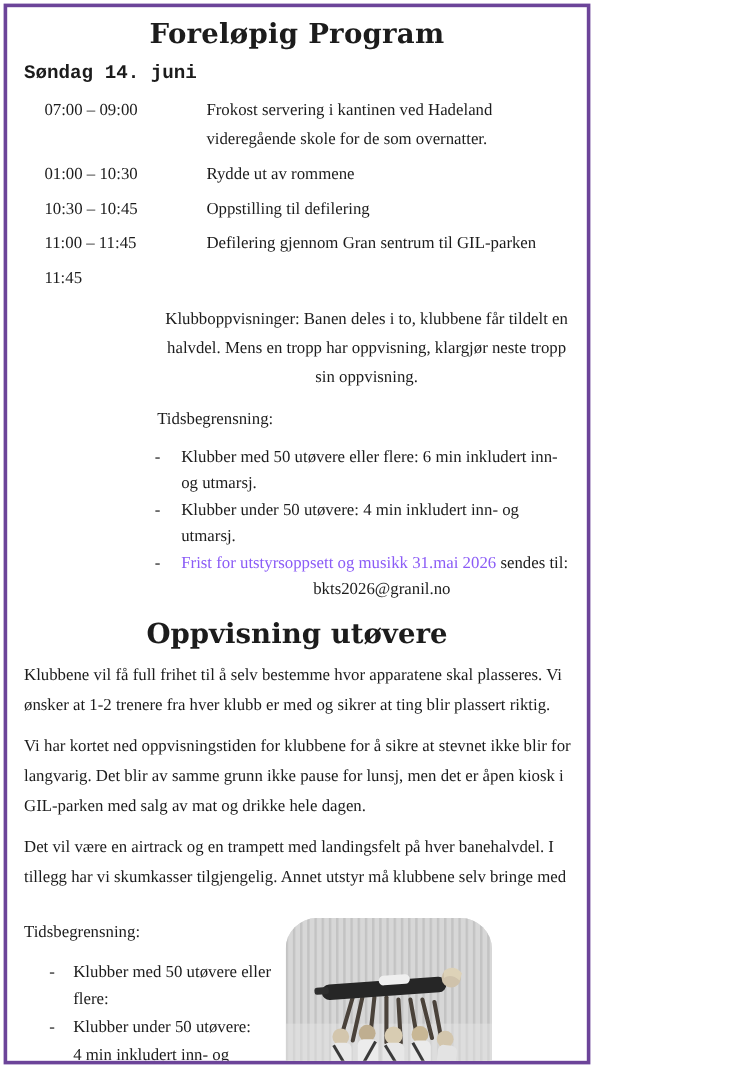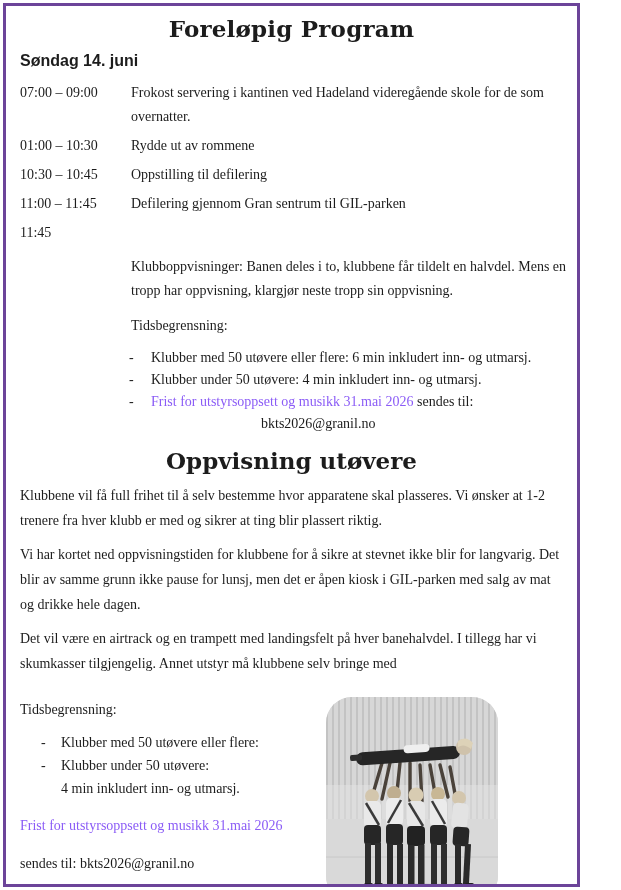--- a/index.html
+++ b/index.html
@@ -1,49 +1,49 @@
 <!DOCTYPE html>
 <html><head>
 <meta charset="utf-8">
 <style>
   html, body { margin: 0; padding: 0; background: #ffffff; }
   .page {
     box-sizing: border-box;
-    width: 577px;
+    width: 489px;
     height: 884px;
     margin: 3px;
     border: 3px solid #6c4499;
     background: #ffffff;
     overflow: hidden;
     font-family: "Liberation Serif", "DejaVu Serif", serif;
     color: #1c1c1c;
     font-size: 14px;
   }
   .content { padding: 0 9px; }
 
   .doc-title {
     font-family: "DejaVu Serif", serif;
     font-weight: bold;
     font-size: 23px;
     text-align: center;
     margin: 9px 0 10px 0;
     letter-spacing: 0.2px;
   }
   .day-heading {
-    font-family: Liberation Sans, sans-serif;
+    font-family: Liberation Mono, monospace;
     font-weight: bold;
     font-size: 16px;
     margin: 0 0 11px 5px;
   }
 
   
-  .sched-row { display: flex; margin: 0 0 5px 5px; line-height: 24px; }
+  .sched-row { display: flex; margin: 0 0 5px 22px; line-height: 24px; gap: 24px; }
   .sched-time { width: 111px; flex: 0 0 111px; }
   .sched-desc { flex: 1; }
-  .note-par { line-height: 24px; margin: 10px 0 10px 116px; }
+  .note-par { line-height: 24px; margin: 10px 0 10px 116px; text-align: center; }
   .limit-label { margin: 12px 0 10px 116px; line-height: 22px; }
 
   .dash-list { margin: 0 0 0 112px; }
   .dash-item { display: flex; line-height: 22px; }
   .dash-mark { flex: 0 0 22px; text-align: left; padding-left: 2px; }
   .dash-text { flex: 1; }
   .red-text { color: #8b5cf6; }
   .email-line { margin-left: 134px; line-height: 22px; }
 
   .section-title {

